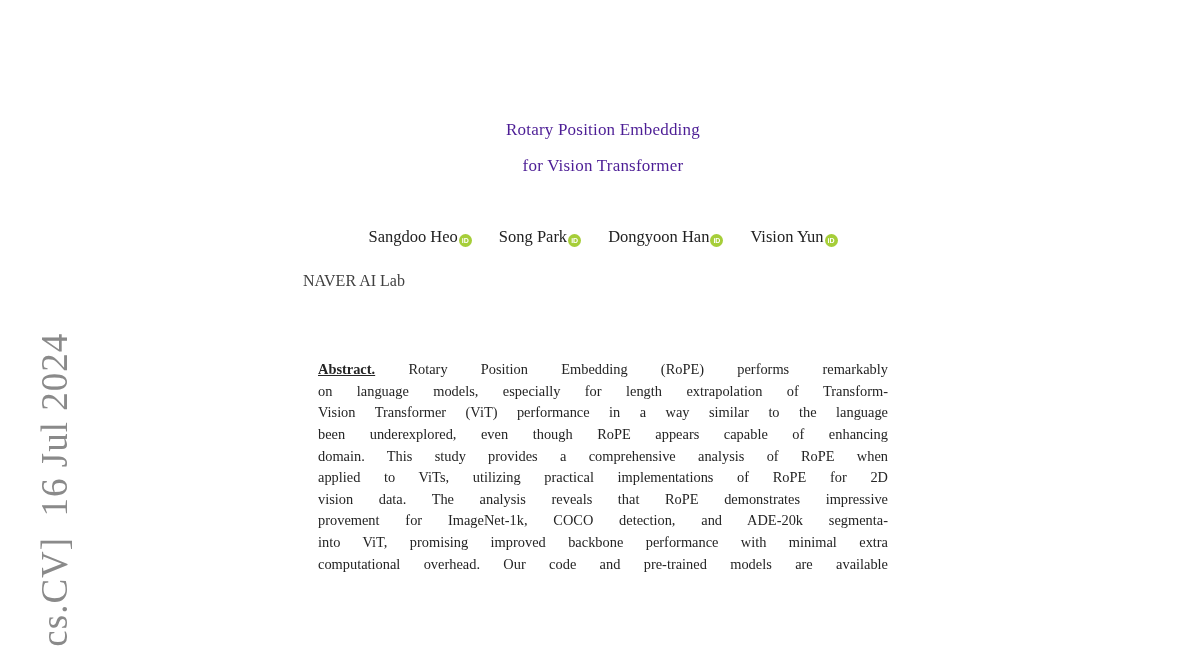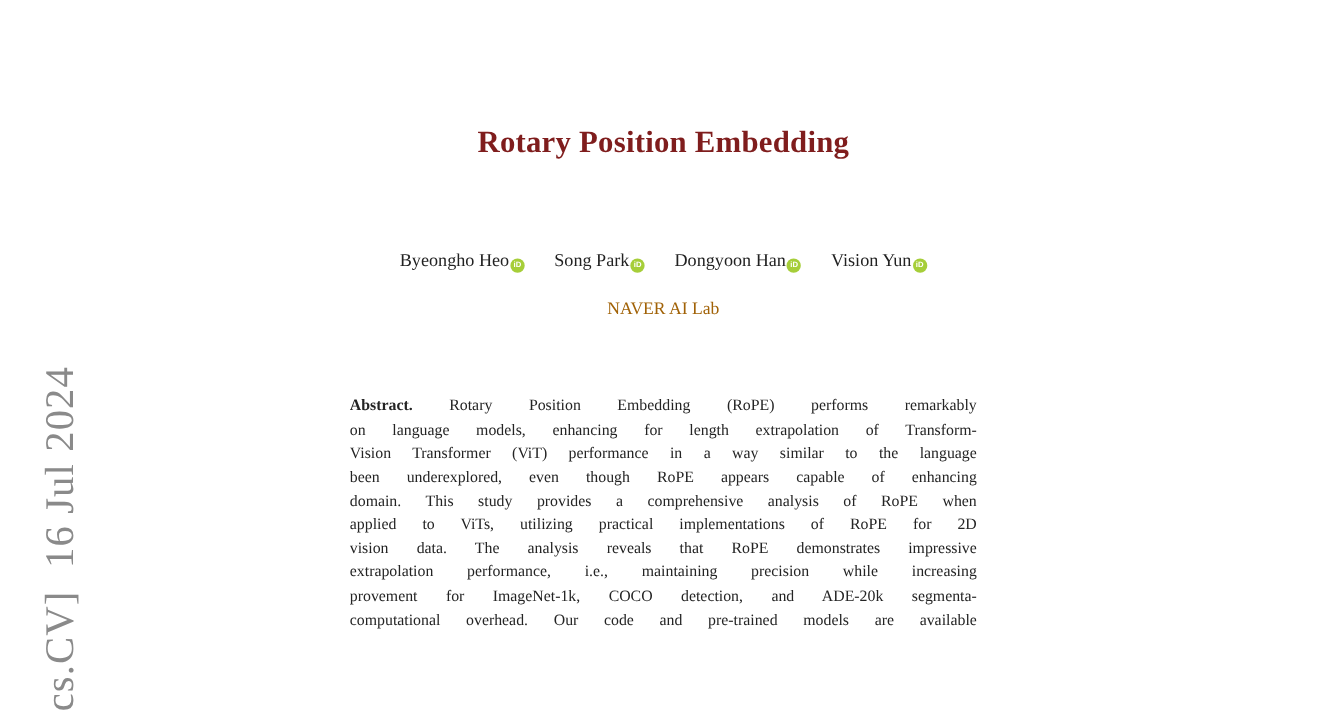--- a/index.html
+++ b/index.html
@@ -13,25 +13,25 @@
     color: #1a1a1a;
   }
 
   
   .title-block {
     position: absolute;
     left: 303px;
     top: 112px;
     width: 600px;
     text-align: center;
-    font-weight: bold;
-    font-size: 28px;
+    font-weight: normal;
+    font-size: 17px;
     line-height: 36px;
     letter-spacing: 0.2px;
-    color: #7f1d1d;
+    color: #4c1d95;
   }
 
   
   .authors-row {
     position: absolute;
     left: 243px;
     top: 227px;
     width: 720px;
     display: flex;
     justify-content: center;
@@ -57,42 +57,41 @@
     margin-left: 1px;
     cursor: pointer;
   }
 
   
   .affiliation {
     position: absolute;
     left: 303px;
     top: 272px;
     width: 600px;
-    text-align: center;
     font-size: 16px;
-    color: #a16207;
+    color: #404040;
   }
 
   
   .abstract {
     position: absolute;
     left: 318px;
     top: 359px;
     width: 570px;
     font-size: 14.4px;
     line-height: 21.65px;
     color: #242424;
   }
   .abs-line {
     text-align: justify;
     text-align-last: justify;
     height: 21.65px;
     overflow: hidden;
   }
-  .abs-bold { font-weight: bold; }
+  .abs-bold { font-weight: bold; text-decoration: underline; }
 
   
   .watermark {
     position: absolute;
     left: 33px;
     top: 660px;
     transform-origin: 0 0;
     transform: rotate(-90deg);
     font-size: 37px;
     letter-spacing: 1px;
@@ -102,37 +101,38 @@
 </style>
 </head>
 <body>
 
 <div class="page">
 
   <div class="watermark" style="color: rgb(138, 138, 138);">[cs.CV]  16 Jul 2024</div>
 
   <div class="title-block">
     <div>Rotary Position Embedding</div>
+    <div>for Vision Transformer</div>
   </div>
 
   <div class="authors-row">
-    <span class="author"><span>Byeongho Heo</span><span class="orcid" style="background: rgb(166, 206, 57);">iD</span></span>
+    <span class="author"><span>Sangdoo Heo</span><span class="orcid" style="background: rgb(166, 206, 57);">iD</span></span>
     <span class="author"><span>Song Park</span><span class="orcid" style="background: rgb(166, 206, 57);">iD</span></span>
     <span class="author"><span>Dongyoon Han</span><span class="orcid" style="background: rgb(166, 206, 57);">iD</span></span>
     <span class="author"><span>Vision Yun</span><span class="orcid" style="background: rgb(166, 206, 57);">iD</span></span>
   </div>
 
   <div class="affiliation">NAVER AI Lab</div>
 
   <div class="abstract">
     <div class="abs-line"><span class="abs-bold">Abstract.</span> <span>Rotary Position Embedding (RoPE) performs remarkably</span></div>
-    <div class="abs-line">on language models, enhancing for length extrapolation of Transform-</div>
+    <div class="abs-line">on language models, especially for length extrapolation of Transform-</div>
     <div class="abs-line">Vision Transformer (ViT) performance in a way similar to the language</div>
     <div class="abs-line">been underexplored, even though RoPE appears capable of enhancing</div>
     <div class="abs-line">domain. This study provides a comprehensive analysis of RoPE when</div>
     <div class="abs-line">applied to ViTs, utilizing practical implementations of RoPE for 2D</div>
     <div class="abs-line">vision data. The analysis reveals that RoPE demonstrates impressive</div>
-    <div class="abs-line">extrapolation performance, i.e., maintaining precision while increasing</div>
     <div class="abs-line">provement for ImageNet-1k, COCO detection, and ADE-20k segmenta-</div>
+    <div class="abs-line">into ViT, promising improved backbone performance with minimal extra</div>
     <div class="abs-line">computational overhead. Our code and pre-trained models are available</div>
   </div>
 
 </div>
 
 </body></html>

